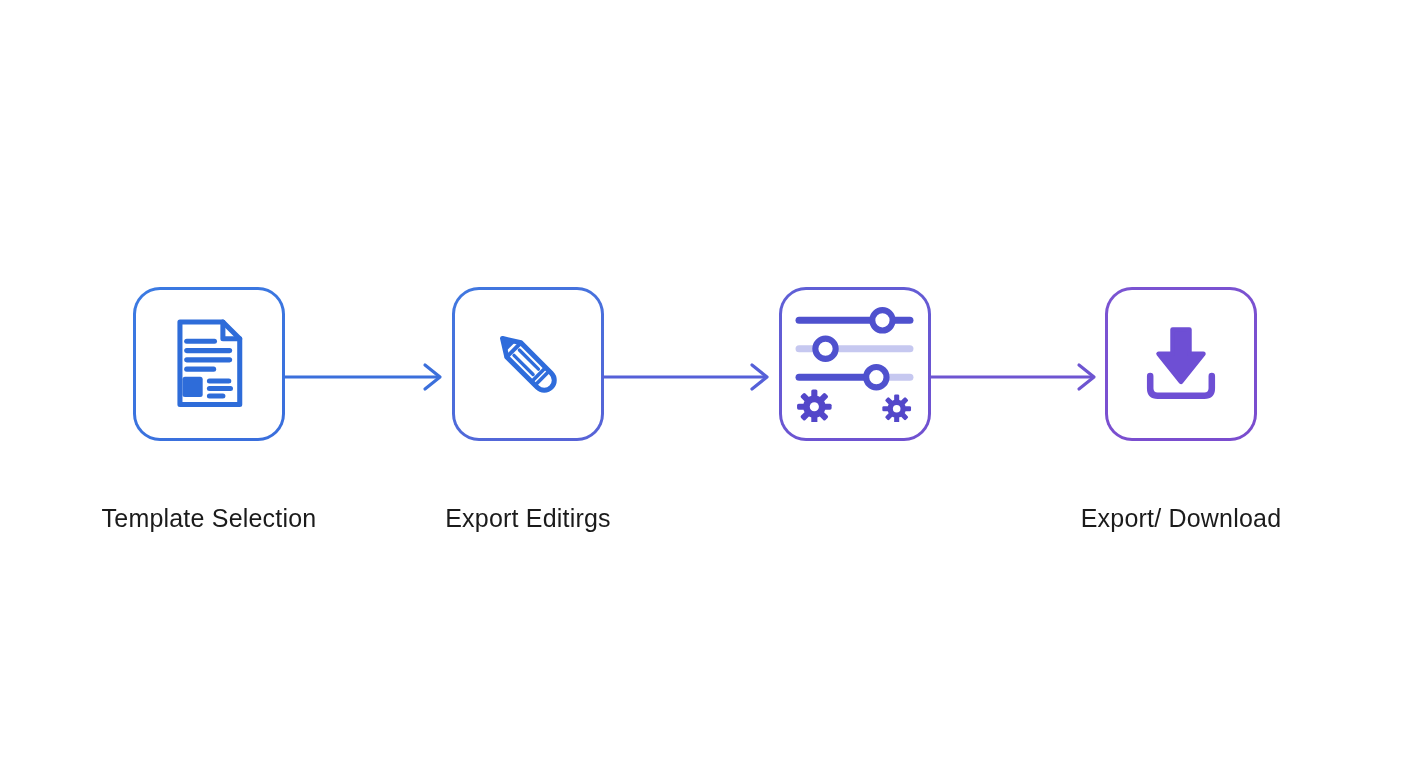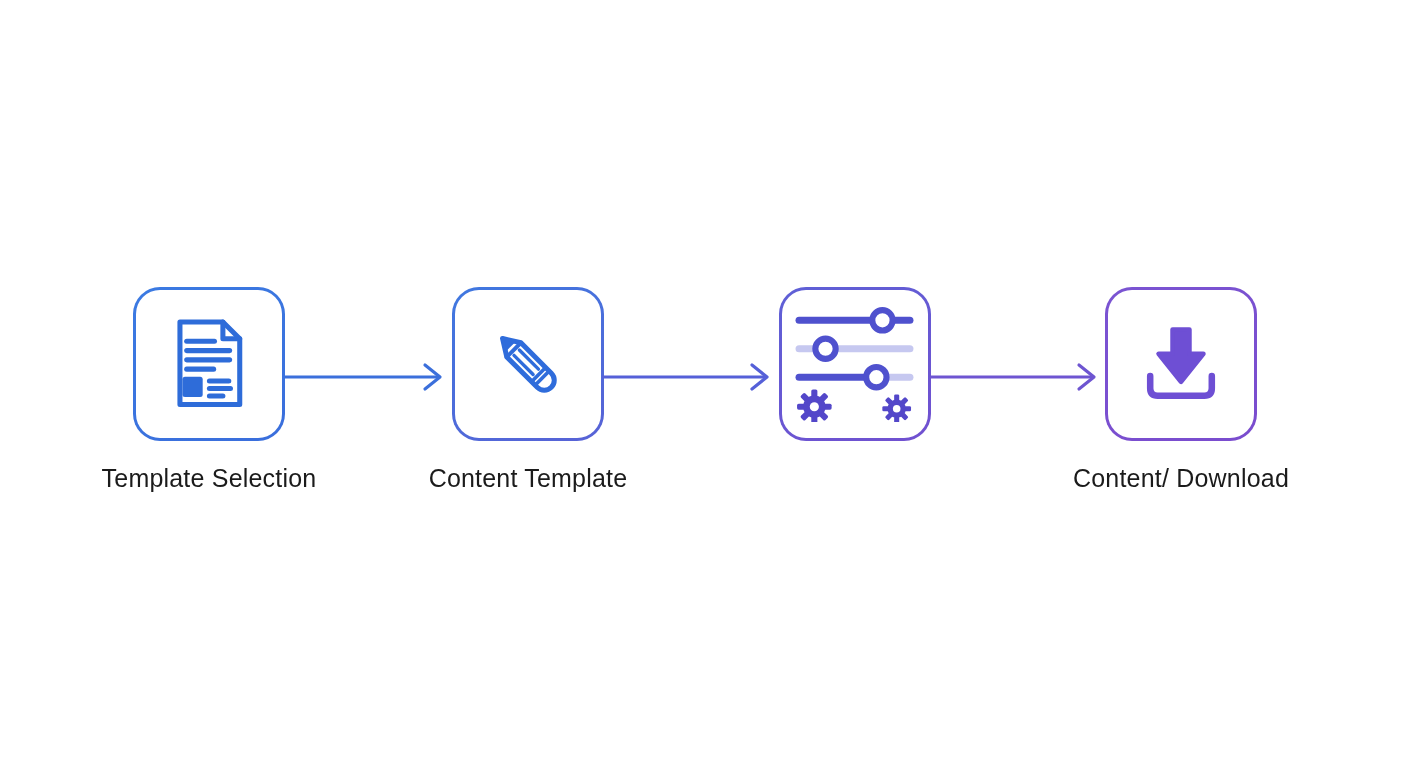--- a/index.html
+++ b/index.html
@@ -13,21 +13,21 @@
   }
   .step-box .inner{
     width:100%;height:100%;background:#ffffff;border-radius:24px;
     display:flex;align-items:center;justify-content:center;
   }
   .box-1{left:133px;background:linear-gradient(155deg,var(--box1-a,#3b7ae2),var(--box1-b,#3a6edc));}
   .box-2{left:452px;background:linear-gradient(155deg,var(--box2-a,#3f78e0),var(--box2-b,#5862d6));}
   .box-3{left:779px;background:linear-gradient(155deg,var(--box3-a,#5e60d6),var(--box3-b,#7150d0));}
   .box-4{left:1105px;background:linear-gradient(155deg,var(--box4-a,#7a54d2),var(--box4-b,#7a4cce));}
   .step-label{
-    position:absolute;top:464px;width:320px;text-align:center;
+    position:absolute;top:504px;width:320px;text-align:center;
     font-size:25px;font-weight:500;letter-spacing:0.2px;
     color:var(--label-color,#1b1b1b);
   }
   .label-1{left:49px;}   
   .label-2{left:368px;}  
   .label-3{left:695px;}  
   .label-4{left:1021px;} 
   .arrow{position:absolute;top:359px;height:36px;}
   .arrow-1{left:285px;width:160px;}
   .arrow-2{left:602px;width:170px;}
@@ -133,16 +133,16 @@
   <svg class="arrow arrow-2" viewBox="0 0 170 36">
     <line x1="0" y1="18" x2="163" y2="18" stroke="var(--arrow-2,#5560d8)" stroke-width="3"></line>
     <polyline points="150,6 165,18 150,30" fill="none" stroke="var(--arrow-2,#5560d8)" stroke-width="3.2" stroke-linecap="round" stroke-linejoin="round"></polyline>
   </svg>
   <svg class="arrow arrow-3" viewBox="0 0 168 36">
     <line x1="0" y1="18" x2="161" y2="18" stroke="var(--arrow-3,#6e55d1)" stroke-width="3"></line>
     <polyline points="148,6 163,18 148,30" fill="none" stroke="var(--arrow-3,#6e55d1)" stroke-width="3.2" stroke-linecap="round" stroke-linejoin="round"></polyline>
   </svg>
 
   <div class="step-label label-1">Template Selection</div>
-  <div class="step-label label-2">Content Template</div>
-  <div class="step-label label-4">Content/ Download</div>
+  <div class="step-label label-2">Export Editirgs</div>
+  <div class="step-label label-4">Export/ Download</div>
 
 </div>
 
 </body></html>

